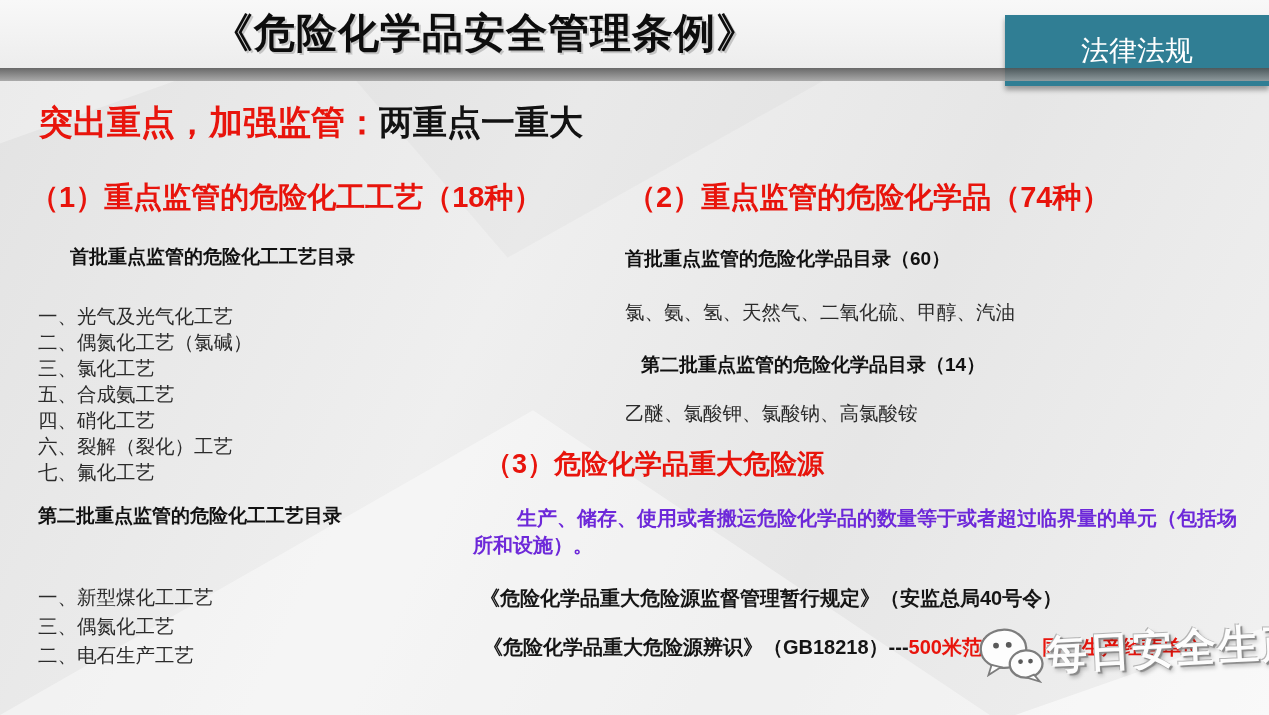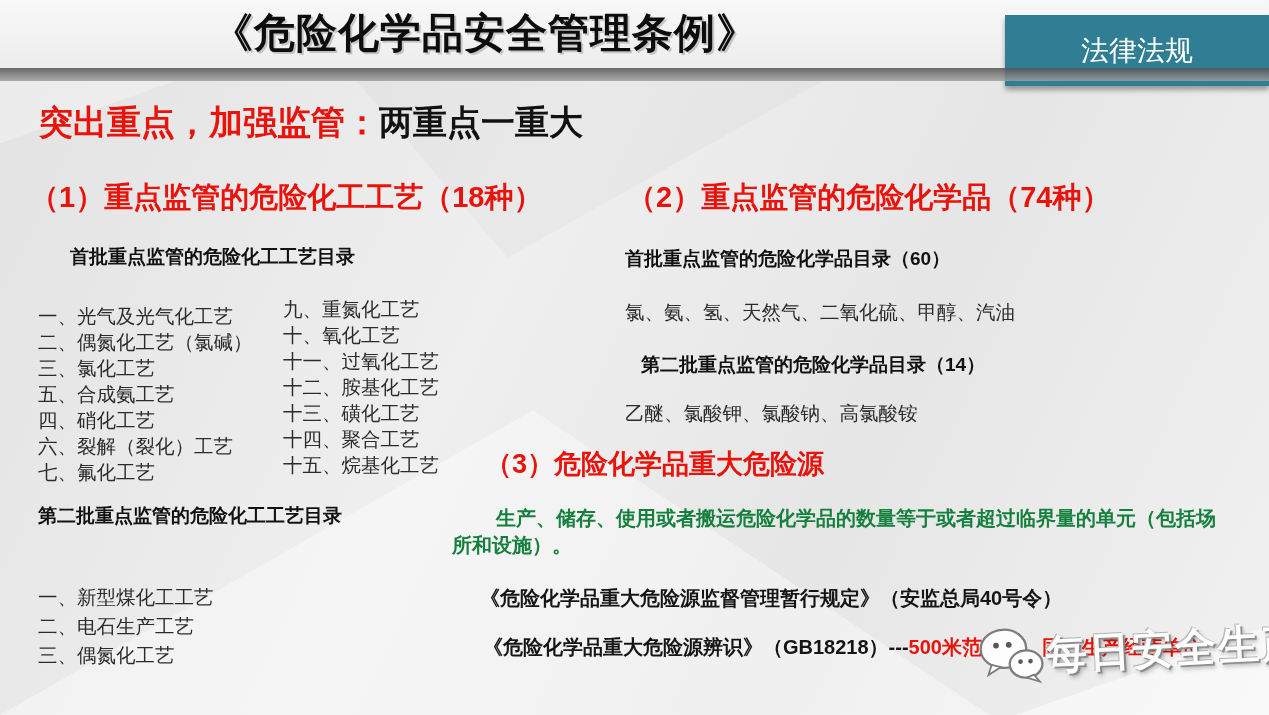--- a/index.html
+++ b/index.html
@@ -38,22 +38,22 @@
   .h-sec  { font-size:29px; font-weight:bold; color:var(--accent-red,#e8140c); white-space:nowrap; }
   .h-sec1 { left:30px;  top:178px; }
   .h-sec2 { left:627px; top:178px; }
   .h-sec3 { left:485px; top:446px; font-size:27px; }
 
   .cat-title { font-size:19px; font-weight:bold; color:#111; white-space:nowrap; }
   .plain     { font-size:19.5px; color:#2b2b2b; white-space:nowrap; }
   .pline     { height:26px; line-height:26px; }
   .pline2    { height:29px; line-height:29px; }
 
-  .def-para { left:452px; top:505px; width:782px; font-size:20px; font-weight:bold;
-    color:#15803d; line-height:27px; text-indent:2.2em; }
+  .def-para { left:473px; top:505px; width:782px; font-size:20px; font-weight:bold;
+    color:#6d28d9; line-height:27px; text-indent:2.2em; }
   .reg-line { font-size:20px; font-weight:bold; color:#151515; white-space:nowrap; }
 
   
   .watermark { left:978px; top:618px; display:flex; align-items:center; gap:2px;
     transform:rotate(-3deg); z-index:5; }
   .wm-text { font-size:41px; font-weight:bold; color:#fdfdfd; letter-spacing:2px;
     white-space:nowrap;
     text-shadow:2px 2px 1px #8a8a8a, -1px -1px 0 #b5b5b5, 3px 4px 4px rgba(0,0,0,.25); }
 </style>
 </head>
@@ -83,36 +83,27 @@
   <div class="abs plain" style="left:38px; top:292px;margin-top:11px;">
     <div class="pline">一、光气及光气化工艺</div>
     <div class="pline">二、偶氮化工艺（氯碱）</div>
     <div class="pline">三、氯化工艺</div>
     <div class="pline">五、合成氨工艺</div>
     <div class="pline">四、硝化工艺</div>
     <div class="pline">六、裂解（裂化）工艺</div>
     <div class="pline">七、氟化工艺</div>
   </div>
 
-  <div class="abs plain" style="left:283px; top:296px;">
-    <div class="pline">九、重氮化工艺</div>
-    <div class="pline">十、氧化工艺</div>
-    <div class="pline">十一、过氧化工艺</div>
-    <div class="pline">十二、胺基化工艺</div>
-    <div class="pline">十三、磺化工艺</div>
-    <div class="pline">十四、聚合工艺</div>
-    <div class="pline">十五、烷基化工艺</div>
-  </div>
 
   <div class="abs cat-title" style="left:38px; top:503px;">第二批重点监管的危险化工工艺目录</div>
 
   <div class="abs plain" style="left:38px; top:555px;margin-top:28px;">
     <div class="pline2">一、新型煤化工工艺</div>
+    <div class="pline2">三、偶氮化工艺</div>
     <div class="pline2">二、电石生产工艺</div>
-    <div class="pline2">三、偶氮化工艺</div>
   </div>
 
   <div class="abs cat-title" style="left:625px; top:246px;">首批重点监管的危险化学品目录（60）</div>
   <div class="abs plain" style="left:625px; top:299px;">氯、氨、氢、天然气、二氧化硫、甲醇、汽油</div>
   <div class="abs cat-title" style="left:641px; top:352px;">第二批重点监管的危险化学品目录（14）</div>
   <div class="abs plain" style="left:625px; top:400px;">乙醚、氯酸钾、氯酸钠、高氯酸铵</div>
 
   <div class="abs h-sec h-sec3">（3）危险化学品重大危险源</div>
   <div class="abs def-para">生产、储存、使用或者搬运危险化学品的数量等于或者超过临界量的单元（包括场所和设施）。</div>
   <div class="abs reg-line" style="left:480px; top:585px;">《危险化学品重大危险源监督管理暂行规定》（安监总局40号令）</div>

